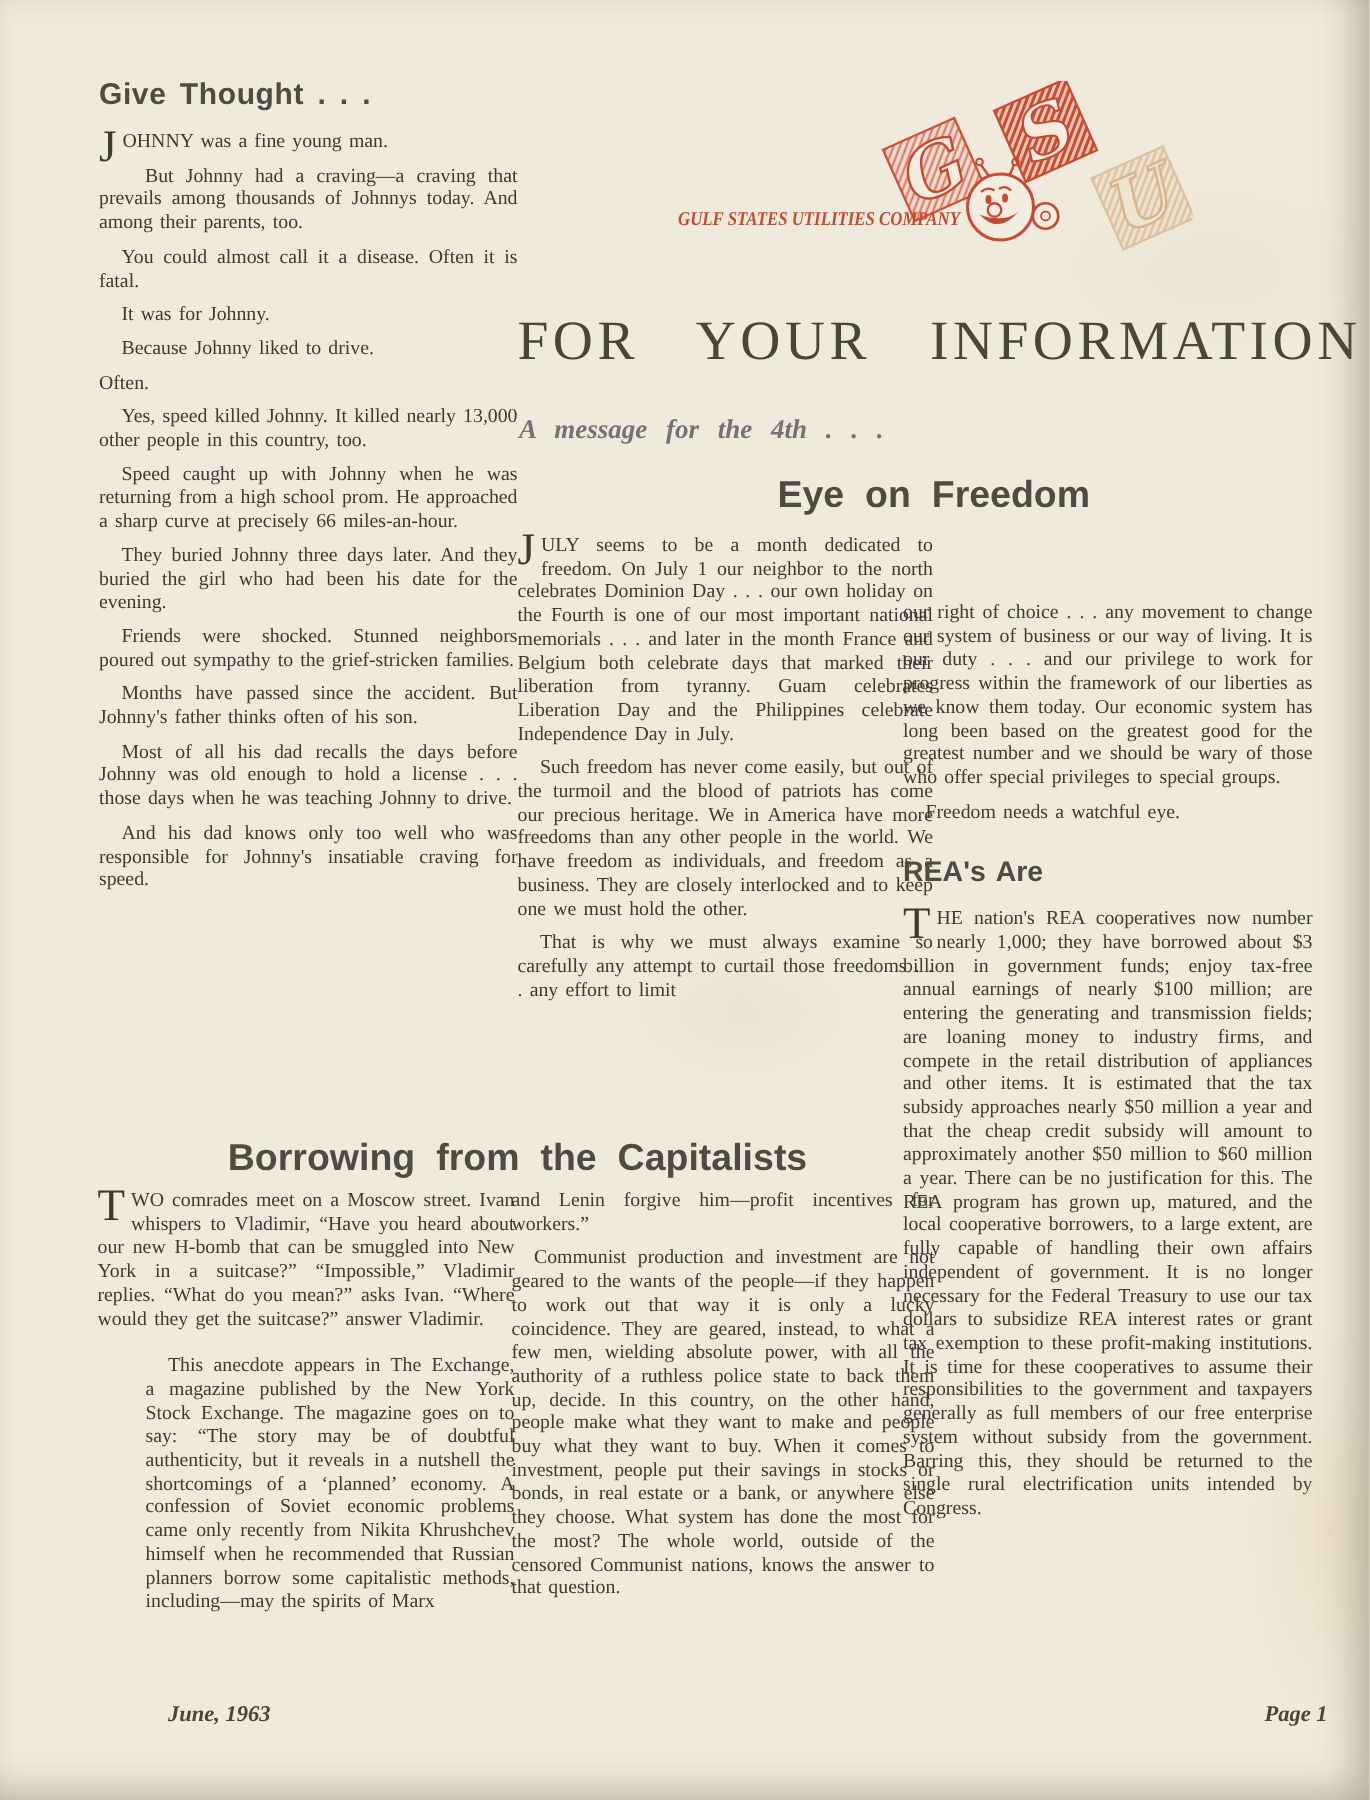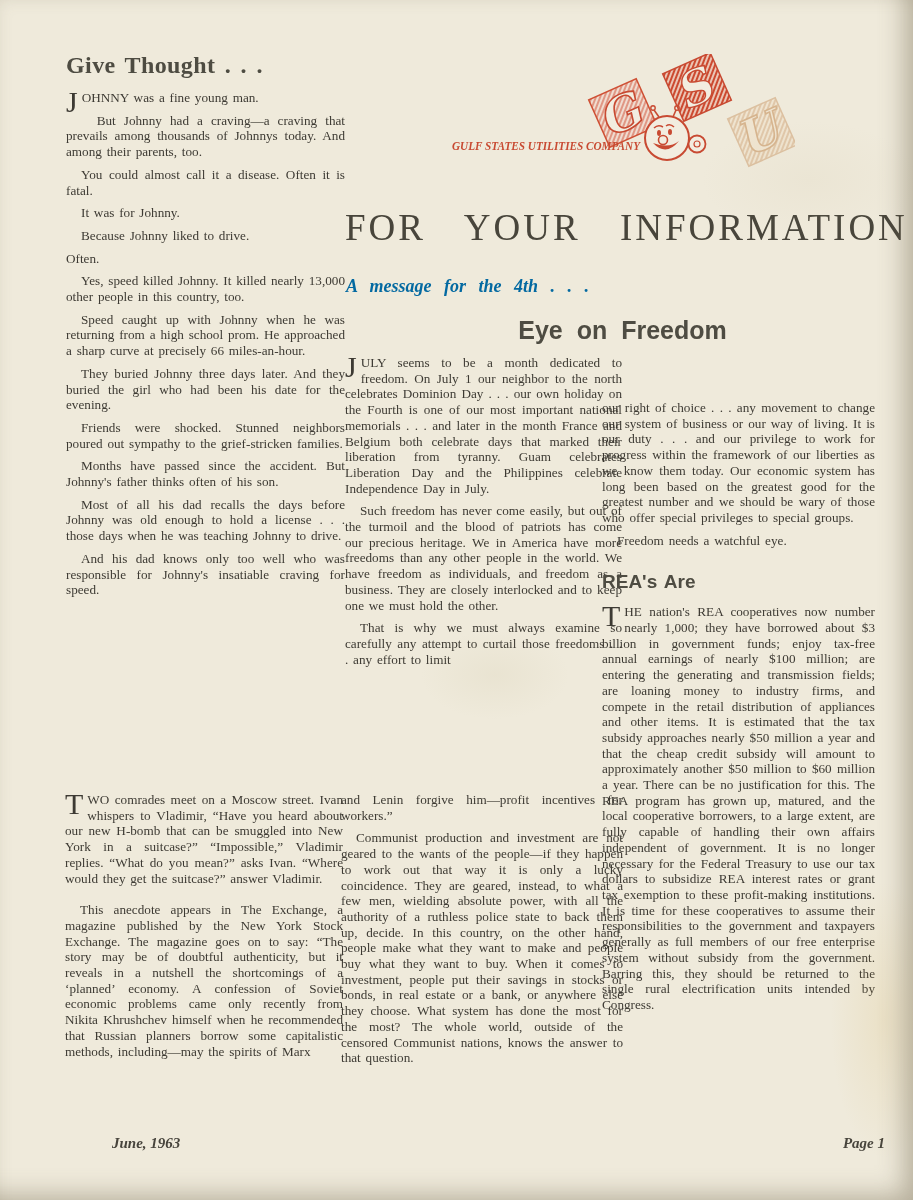--- a/index.html
+++ b/index.html
@@ -19,42 +19,42 @@
     background:radial-gradient(ellipse at center,rgba(210,175,90,.16),rgba(210,175,90,0) 70%);}
   .stain.s2{left:420px;top:630px;width:150px;height:90px;
     background:radial-gradient(ellipse at center,rgba(190,180,140,.12),rgba(190,180,140,0) 70%);}
   .stain.s3{left:700px;top:120px;width:220px;height:120px;
     background:radial-gradient(ellipse at center,rgba(200,185,150,.10),rgba(200,185,150,0) 70%);}
 
   .abs{position:absolute;}
 
   
   .sans-head{font-family:"Liberation Sans",sans-serif;font-weight:700;color:#4e4c42;}
-  .gt-head{font-size:24px;letter-spacing:.4px;word-spacing:3px;font-family:Liberation Serif, serif;}
+  .gt-head{font-size:20px;letter-spacing:.4px;word-spacing:3px;}
   .eof-head,.bor-head{font-size:25px;text-align:center;word-spacing:7px;}
   .rea-head{font-size:19px;line-height:24px;word-spacing:2px;margin:22px 0 10px 0;}
 
   .masthead-title{
     font-family:"Liberation Serif",serif;font-weight:400;
     font-size:37px;letter-spacing:3px;word-spacing:27px;
     color:#48453b;text-align:center;white-space:nowrap;
   }
   .kicker{
     font-style:italic;font-weight:700;font-size:18px;
-    word-spacing:8px;color:#0369a1;
+    word-spacing:8px;color:#737373;
   }
 
   
   .bodycol p{
     margin:0 0 7px 0;
     font-size:13.2px;line-height:15.7px;
     text-align:justify;text-indent:15px;word-spacing:1.5px;
   }
   .bodycol p.lead,.bodycol p.noindent{text-indent:0;}
-  .bodycol p.gap-top{margin-top:16px;}
+  .bodycol p.gap-top{margin-top:16px;margin-left:32px;}
   .bodycol p:last-child{margin-bottom:0;}
   .dropcap{
     float:left;font-size:30px;line-height:26px;height:25px;
     margin:-1px 4px 0 0;color:#3d3a33;
   }
 
   .footer{
     font-style:italic;font-weight:700;font-size:15px;color:#47443c;margin-left:48px;
   }
 </style>
@@ -146,20 +146,21 @@
 
   <div class="abs bodycol" style="left:602px;top:355px;width:273px;margin-top:45px;">
     <p class="noindent">our right of choice . . . any movement to change our system of business or our way of living. It is our duty . . . and our privilege to work for progress within the framework of our liberties as we know them today. Our economic system has long been based on the greatest good for the greatest number and we should be wary of those who offer special privileges to special groups.</p>
     <p>Freedom needs a watchful eye.</p>
     <div class="sans-head rea-head">
       <div>REA's Are</div>
     </div>
     <p class="lead"><span class="dropcap">T</span><span>HE nation's REA cooperatives now number nearly 1,000; they have borrowed about $3 billion in government funds; enjoy tax-free annual earnings of nearly $100 million; are entering the generating and transmission fields; are loaning money to industry firms, and compete in the retail distribution of appliances and other items. It is estimated that the tax subsidy approaches nearly $50 million a year and that the cheap credit subsidy will amount to approximately another $50 million to $60 million a year. There can be no justification for this. The REA program has grown up, matured, and the local cooperative borrowers, to a large extent, are fully capable of handling their own affairs independent of government. It is no longer necessary for the Federal Treasury to use our tax dollars to subsidize REA interest rates or grant tax exemption to these profit-making institutions. It is time for these cooperatives to assume their responsibilities to the government and taxpayers generally as full members of our free enterprise system without subsidy from the government. Barring this, they should be returned to the single rural electrification units intended by Congress.</span></p>
   </div>
 
+  <div class="abs sans-head bor-head" style="left:65px;top:758px;width:560px;">Borrowing from the Capitalists</div>
 
   <div class="abs bodycol" style="left:65px;top:792px;width:278px;">
     <p class="lead"><span class="dropcap">T</span><span>WO comrades meet on a Moscow street. Ivan whispers to Vladimir, “Have you heard about our new H-bomb that can be smuggled into New York in a suitcase?” “Impossible,” Vladimir replies. “What do you mean?” asks Ivan. “Where would they get the suitcase?” answer Vladimir.</span></p>
     <p class="gap-top">This anecdote appears in The Exchange, a magazine published by the New York Stock Exchange. The magazine goes on to say: “The story may be of doubtful authenticity, but it reveals in a nutshell the shortcomings of a ‘planned’ economy. A confession of Soviet economic problems came only recently from Nikita Khrushchev himself when he recommended that Russian planners borrow some capitalistic methods, including—may the spirits of Marx</p>
   </div>
 
   <div class="abs bodycol" style="left:341px;top:792px;width:282px;">
     <p class="noindent">and Lenin forgive him—profit incentives for workers.”</p>
     <p>Communist production and investment are not geared to the wants of the people—if they happen to work out that way it is only a lucky coincidence. They are geared, instead, to what a few men, wielding absolute power, with all the authority of a ruthless police state to back them up, decide. In this country, on the other hand, people make what they want to make and people buy what they want to buy. When it comes to investment, people put their savings in stocks or bonds, in real estate or a bank, or anywhere else they choose. What system has done the most for the most? The whole world, outside of the censored Communist nations, knows the answer to that question.</p>
   </div>

